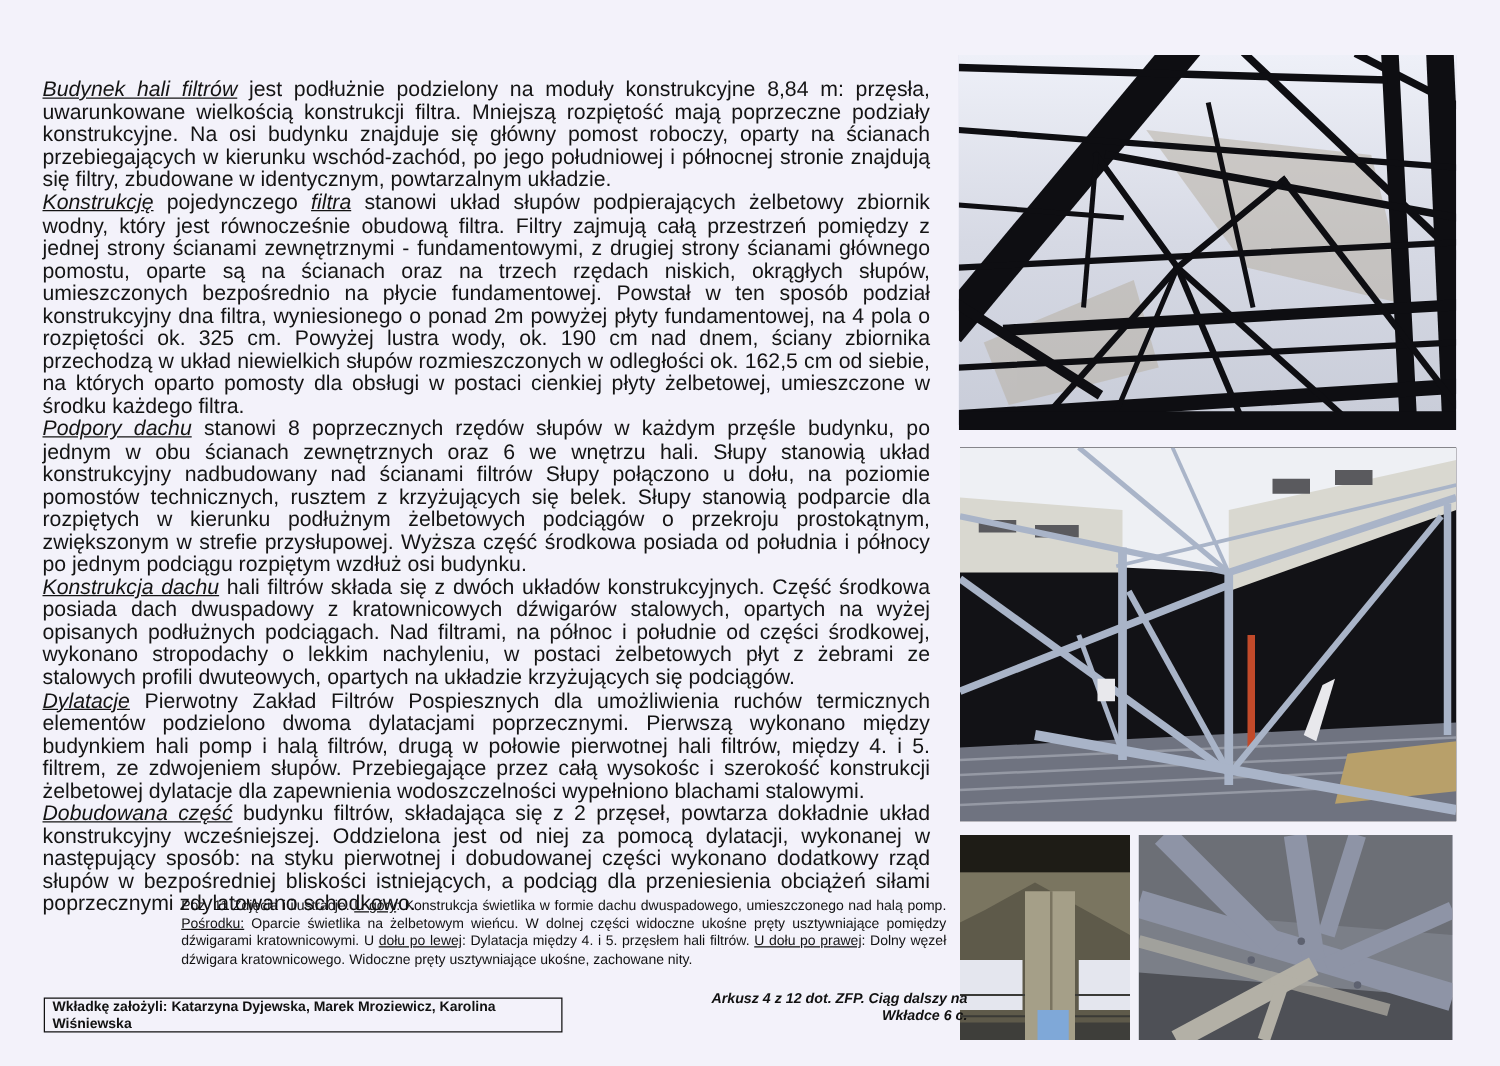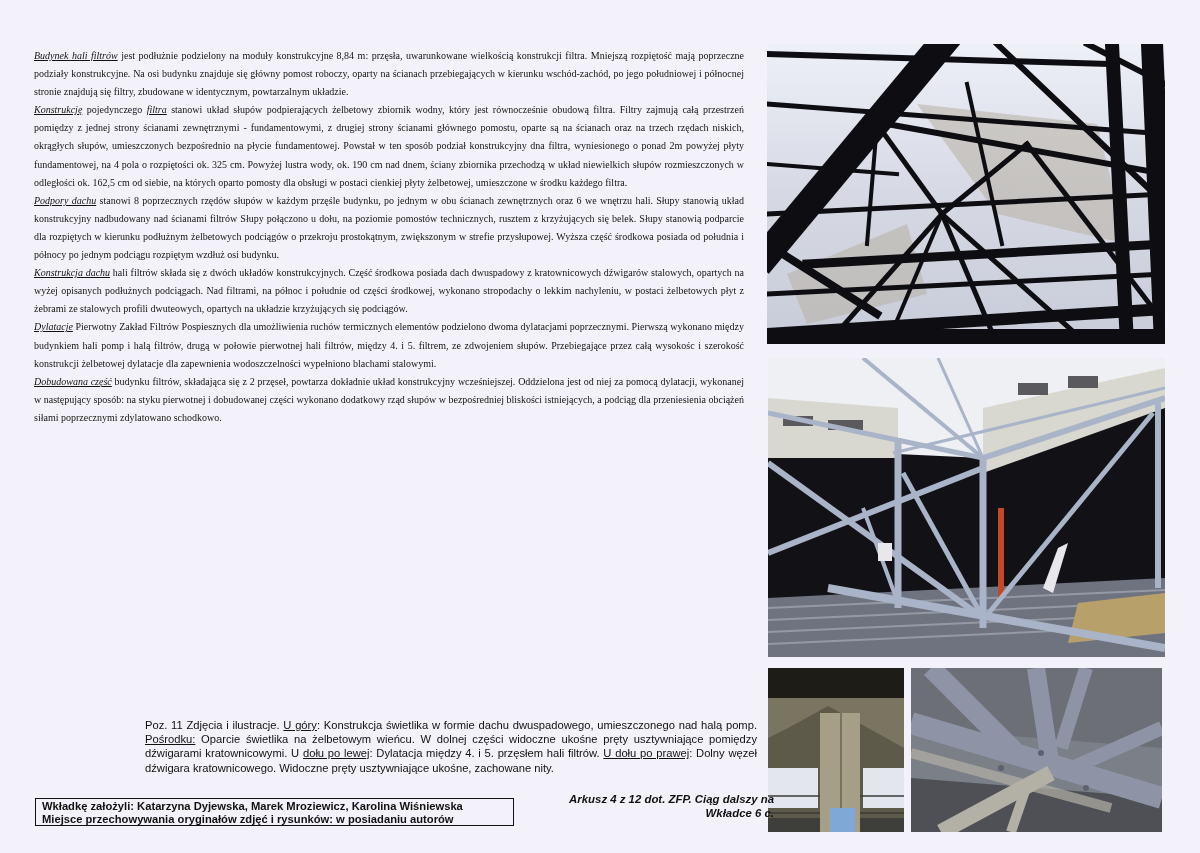--- a/index.html
+++ b/index.html
@@ -3,22 +3,22 @@
 <meta charset="utf-8">
 <style>
   html, body { margin:0; padding:0; }
   body {
     width:1200px; height:853px; overflow:hidden; position:relative;
     background:#f3f2fa;
     font-family:"Liberation Sans", sans-serif;
     color:#141414;
   }
   .text-col {
-    position:absolute; left:34px; top:47px; width:710px;
-    font-size:10px; line-height:18.1px; text-align:justify;font-family:Liberation Serif, serif;
+    position:absolute; left:34px; top:63px; width:710px;
+    font-size:17px; line-height:18.1px; text-align:justify;
   }
   .para { margin:0; }
   .para .lead { font-style:italic; text-decoration:underline; }
   .para .lead2 { font-style:italic; text-decoration:underline; }
 
   .photo { position:absolute; overflow:hidden; }
   .photo svg { display:block; width:100%; height:100%; }
   #photo-top { left:767px; top:44px; width:398px; height:300px; background:#d8dcea; }
   #photo-mid { left:768px; top:358px; width:397px; height:299px; background:#1a1a1e; }
   #photo-bl  { left:768px; top:668px; width:136px; height:164px; background:#6d6452; }
@@ -29,21 +29,21 @@
     font-size:11.2px; line-height:14.2px; font-weight:normal; text-align:justify;
     color:#111;
   }
   .caption .u { text-decoration:underline; }
 
   .sheet-note {
     position:absolute; left:520px; top:792px; width:254px;
     font-size:11.4px; line-height:14.2px; font-weight:bold; text-align:right; color:#111;font-style:italic;
   }
   .credits-box {
-    position:absolute; left:35px; top:798px; width:479px; height:28px;
+    position:absolute; left:35px; top:798px; width:415px; height:28px;
     border:1.5px solid #111; padding:1px 0 0 6px; box-sizing:border-box;
     font-size:11.2px; line-height:13.2px; font-weight:bold; color:#111;
   }
 </style>
 </head>
 <body>
 
 <div class="text-col">
   <p class="para"><span class="lead">Budynek hali filtrów</span><span> jest podłużnie podzielony na moduły konstrukcyjne 8,84 m: przęsła, uwarunkowane wielkością konstrukcji filtra. Mniejszą rozpiętość mają poprzeczne podziały konstrukcyjne. Na osi budynku znajduje się główny pomost roboczy, oparty na ścianach przebiegających w kierunku wschód-zachód, po jego południowej i północnej stronie znajdują się filtry, zbudowane w identycznym, powtarzalnym układzie.</span></p>
   <p class="para"><span class="lead">Konstrukcję</span><span> pojedynczego </span><span class="lead2">filtra</span><span> stanowi układ słupów podpierających żelbetowy zbiornik wodny, który jest równocześnie obudową filtra.  Filtry zajmują całą przestrzeń pomiędzy z jednej strony ścianami zewnętrznymi - fundamentowymi, z drugiej strony ścianami głównego pomostu, oparte są na ścianach oraz na trzech rzędach niskich, okrągłych słupów, umieszczonych bezpośrednio na płycie fundamentowej. Powstał w ten sposób podział konstrukcyjny dna filtra, wyniesionego o ponad 2m powyżej płyty fundamentowej, na 4 pola o rozpiętości ok. 325 cm. Powyżej lustra wody, ok.  190 cm nad dnem, ściany zbiornika przechodzą w układ niewielkich słupów rozmieszczonych w odległości ok. 162,5 cm od siebie, na których oparto pomosty dla obsługi w postaci cienkiej płyty żelbetowej, umieszczone w środku każdego filtra.</span></p>
@@ -188,14 +188,13 @@
   <span>Poz. 11 Zdjęcia i ilustracje.  </span><span class="u">U góry</span><span>: Konstrukcja świetlika w formie dachu dwuspadowego, umieszczonego nad halą pomp. </span><span class="u">Pośrodku:</span><span> Oparcie świetlika na żelbetowym wieńcu. W  dolnej części widoczne ukośne pręty usztywniające pomiędzy dźwigarami kratownicowymi. U </span><span class="u">dołu po lewej</span><span>: Dylatacja między 4. i 5. przęsłem hali filtrów. </span><span class="u">U dołu po prawej</span><span>: Dolny węzeł dźwigara kratownicowego. Widoczne pręty usztywniające ukośne, zachowane nity.</span>
 </div>
 
 <div class="sheet-note">
   <div>Arkusz 4 z 12 dot. ZFP. Ciąg dalszy na</div>
   <div>Wkładce 6 c.</div>
 </div>
 
 <div class="credits-box">
   <div>Wkładkę założyli: Katarzyna Dyjewska, Marek Mroziewicz, Karolina Wiśniewska</div>
-  <div>Miejsce przechowywania oryginałów zdjęć i rysunków: w posiadaniu autorów</div>
 </div>
 
 </body></html>

